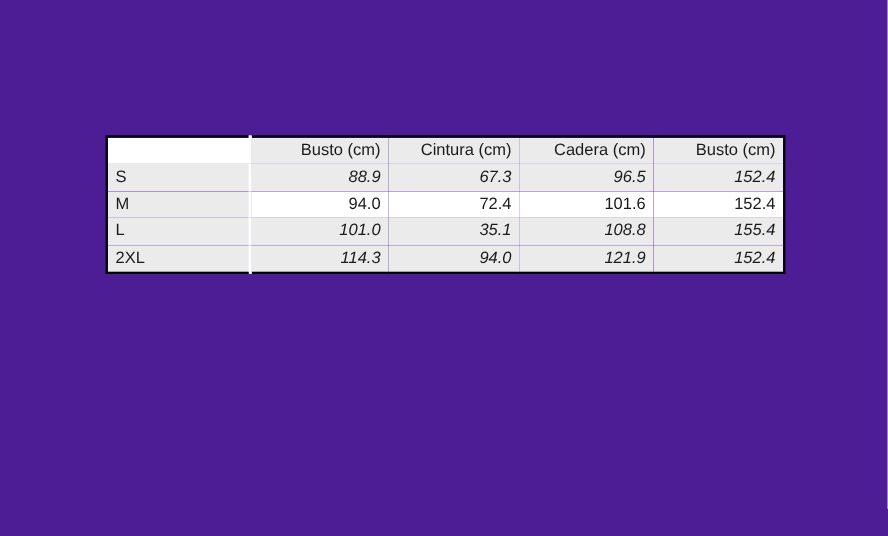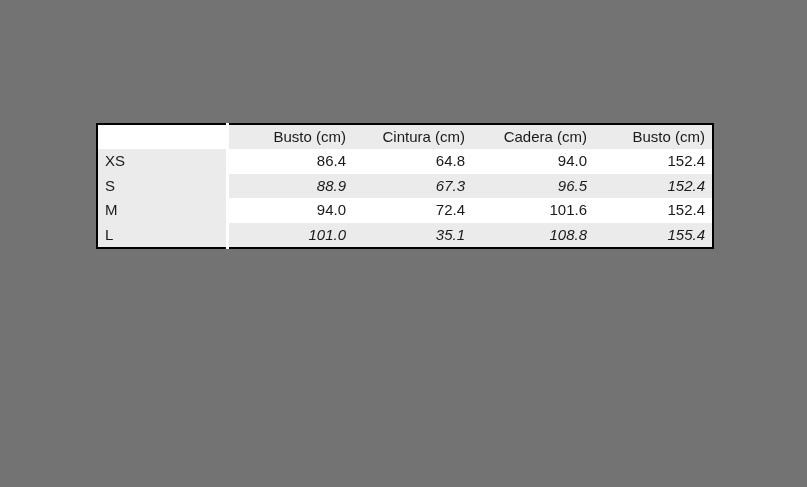--- a/index.html
+++ b/index.html
@@ -5,21 +5,21 @@
   html, body {
     margin: 0;
     padding: 0;
     background: #ffffff;
     font-family: "Liberation Sans", "DejaVu Sans", sans-serif;
   }
   .canvas {
     position: relative;
     width: 807px;
     height: 487px;
-    background: #737373;
+    background: #4c1d95;
     overflow: hidden;
   }
   table.size-table {
     position: absolute;
     left: 96px;
     top: 123px;
     width: 616px;
     border-collapse: collapse;
     table-layout: fixed;
     border: 2px solid #000000;
@@ -80,27 +80,20 @@
     <thead>
       <tr>
         <th class="corner"></th>
         <th>Busto (cm)</th>
         <th>Cintura (cm)</th>
         <th>Cadera (cm)</th>
         <th>Busto (cm)</th>
       </tr>
     </thead>
     <tbody>
-      <tr class="band-white">
-        <td class="row-label-cell">XS</td>
-        <td class="num">86.4</td>
-        <td class="num">64.8</td>
-        <td class="num">94.0</td>
-        <td class="num">152.4</td>
-      </tr>
       <tr class="band-gray">
         <td class="row-label-cell">S</td>
         <td class="num">88.9</td>
         <td class="num">67.3</td>
         <td class="num">96.5</td>
         <td class="num">152.4</td>
       </tr>
       <tr class="band-white">
         <td class="row-label-cell">M</td>
         <td class="num">94.0</td>
@@ -108,15 +101,22 @@
         <td class="num">101.6</td>
         <td class="num">152.4</td>
       </tr>
       <tr class="band-gray">
         <td class="row-label-cell">L</td>
         <td class="num">101.0</td>
         <td class="num">35.1</td>
         <td class="num">108.8</td>
         <td class="num">155.4</td>
       </tr>
+      <tr class="band-gray">
+        <td class="row-label-cell">2XL</td>
+        <td class="num">114.3</td>
+        <td class="num">94.0</td>
+        <td class="num">121.9</td>
+        <td class="num">152.4</td>
+      </tr>
     </tbody>
   </table>
 </div>
 
 </body></html>

